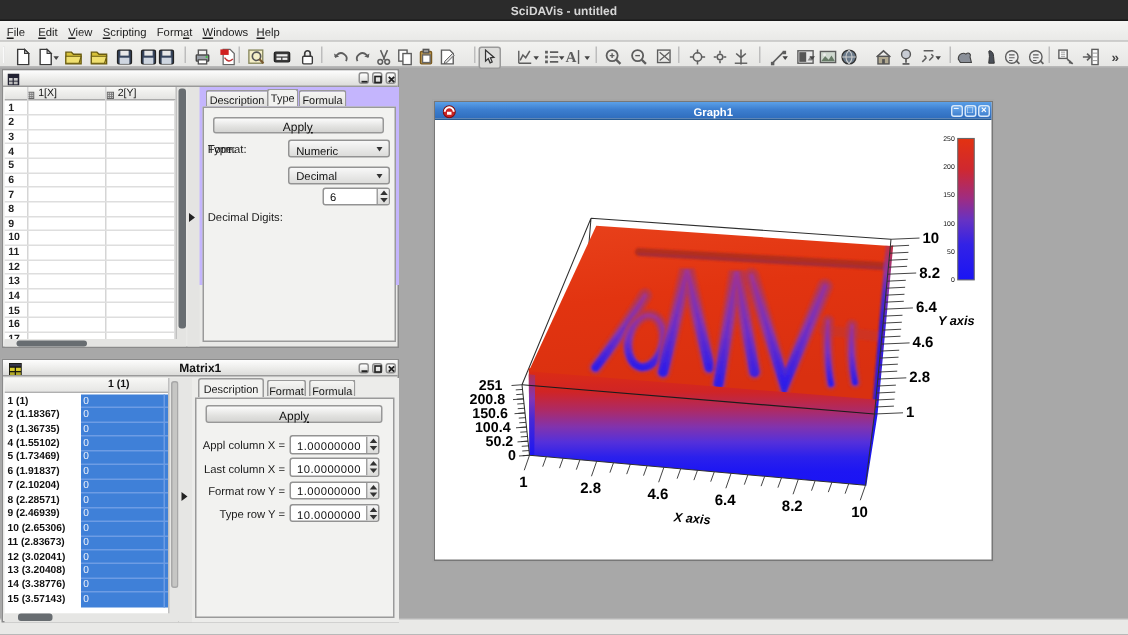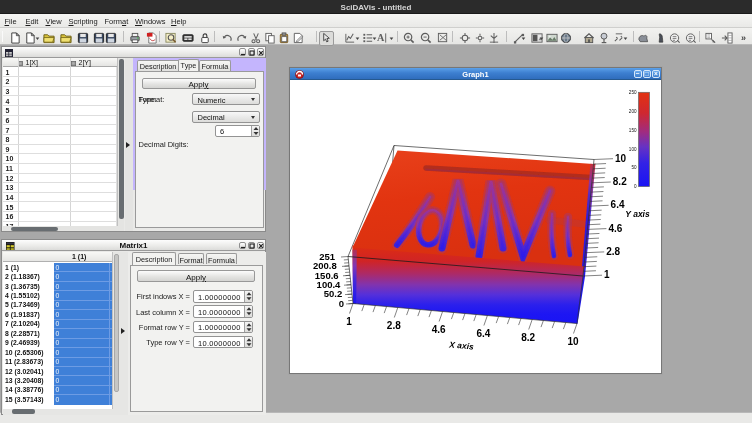--- a/index.html
+++ b/index.html
@@ -440,21 +440,21 @@
       <div class="abs" style="left:2px;top:76.5px;width:0;height:0;border-top:3px solid transparent;border-bottom:3px solid transparent;border-left:4px solid #222;"></div>
     </div>
 <div class="abs" style="left:126px;top:11.5px;width:137.5px;height:163px;background:#ececea;">
 <div class="tabrow" style="left:0;top:0.5px;width:137px;">
         <div class="tab" style="left:50px;width:26px;">Format</div>
         <div class="tab" style="left:78px;width:31px;">Formula</div>
         <div class="tab sel" style="left:4px;width:44px;">Description</div>
       </div>
 <div class="abs" style="left:2px;top:13px;width:133px;height:147px;background:#f2f2f0;border:1px solid #9a9a9a;"></div>
 <div class="btn" style="left:9px;top:18.5px;width:118px;height:11.5px;padding-top:1.5px;">Appl<u>y</u></div>
-<div class="lab" style="left:0;top:40.7px;width:62px;text-align:right;">First indows X =</div>
+<div class="lab" style="left:0;top:40.7px;width:62px;text-align:right;">Appl column X =</div>
 <div class="spin" style="left:65px;top:38.5px;width:60px;height:12.5px;overflow:hidden;">
         <span style="position:absolute;left:4px;top:1.8px;letter-spacing:0.3px;">1.00000000</span>
         <span class="spinb"><svg width="8" height="10.5" viewBox="0 0 8 10">
             <path d="M4,1 l2.5,3 h-5z" fill="#333"></path>
             <path d="M4,9 l2.5,-3 h-5z" fill="#333"></path>
           </svg></span>
       </div>
 <div class="lab" style="left:0;top:56.0px;width:62px;text-align:right;">Last column X =</div>
 <div class="spin" style="left:65px;top:53.8px;width:60px;height:12.5px;overflow:hidden;">
         <span style="position:absolute;left:4px;top:1.8px;letter-spacing:0.3px;">10.0000000</span>

